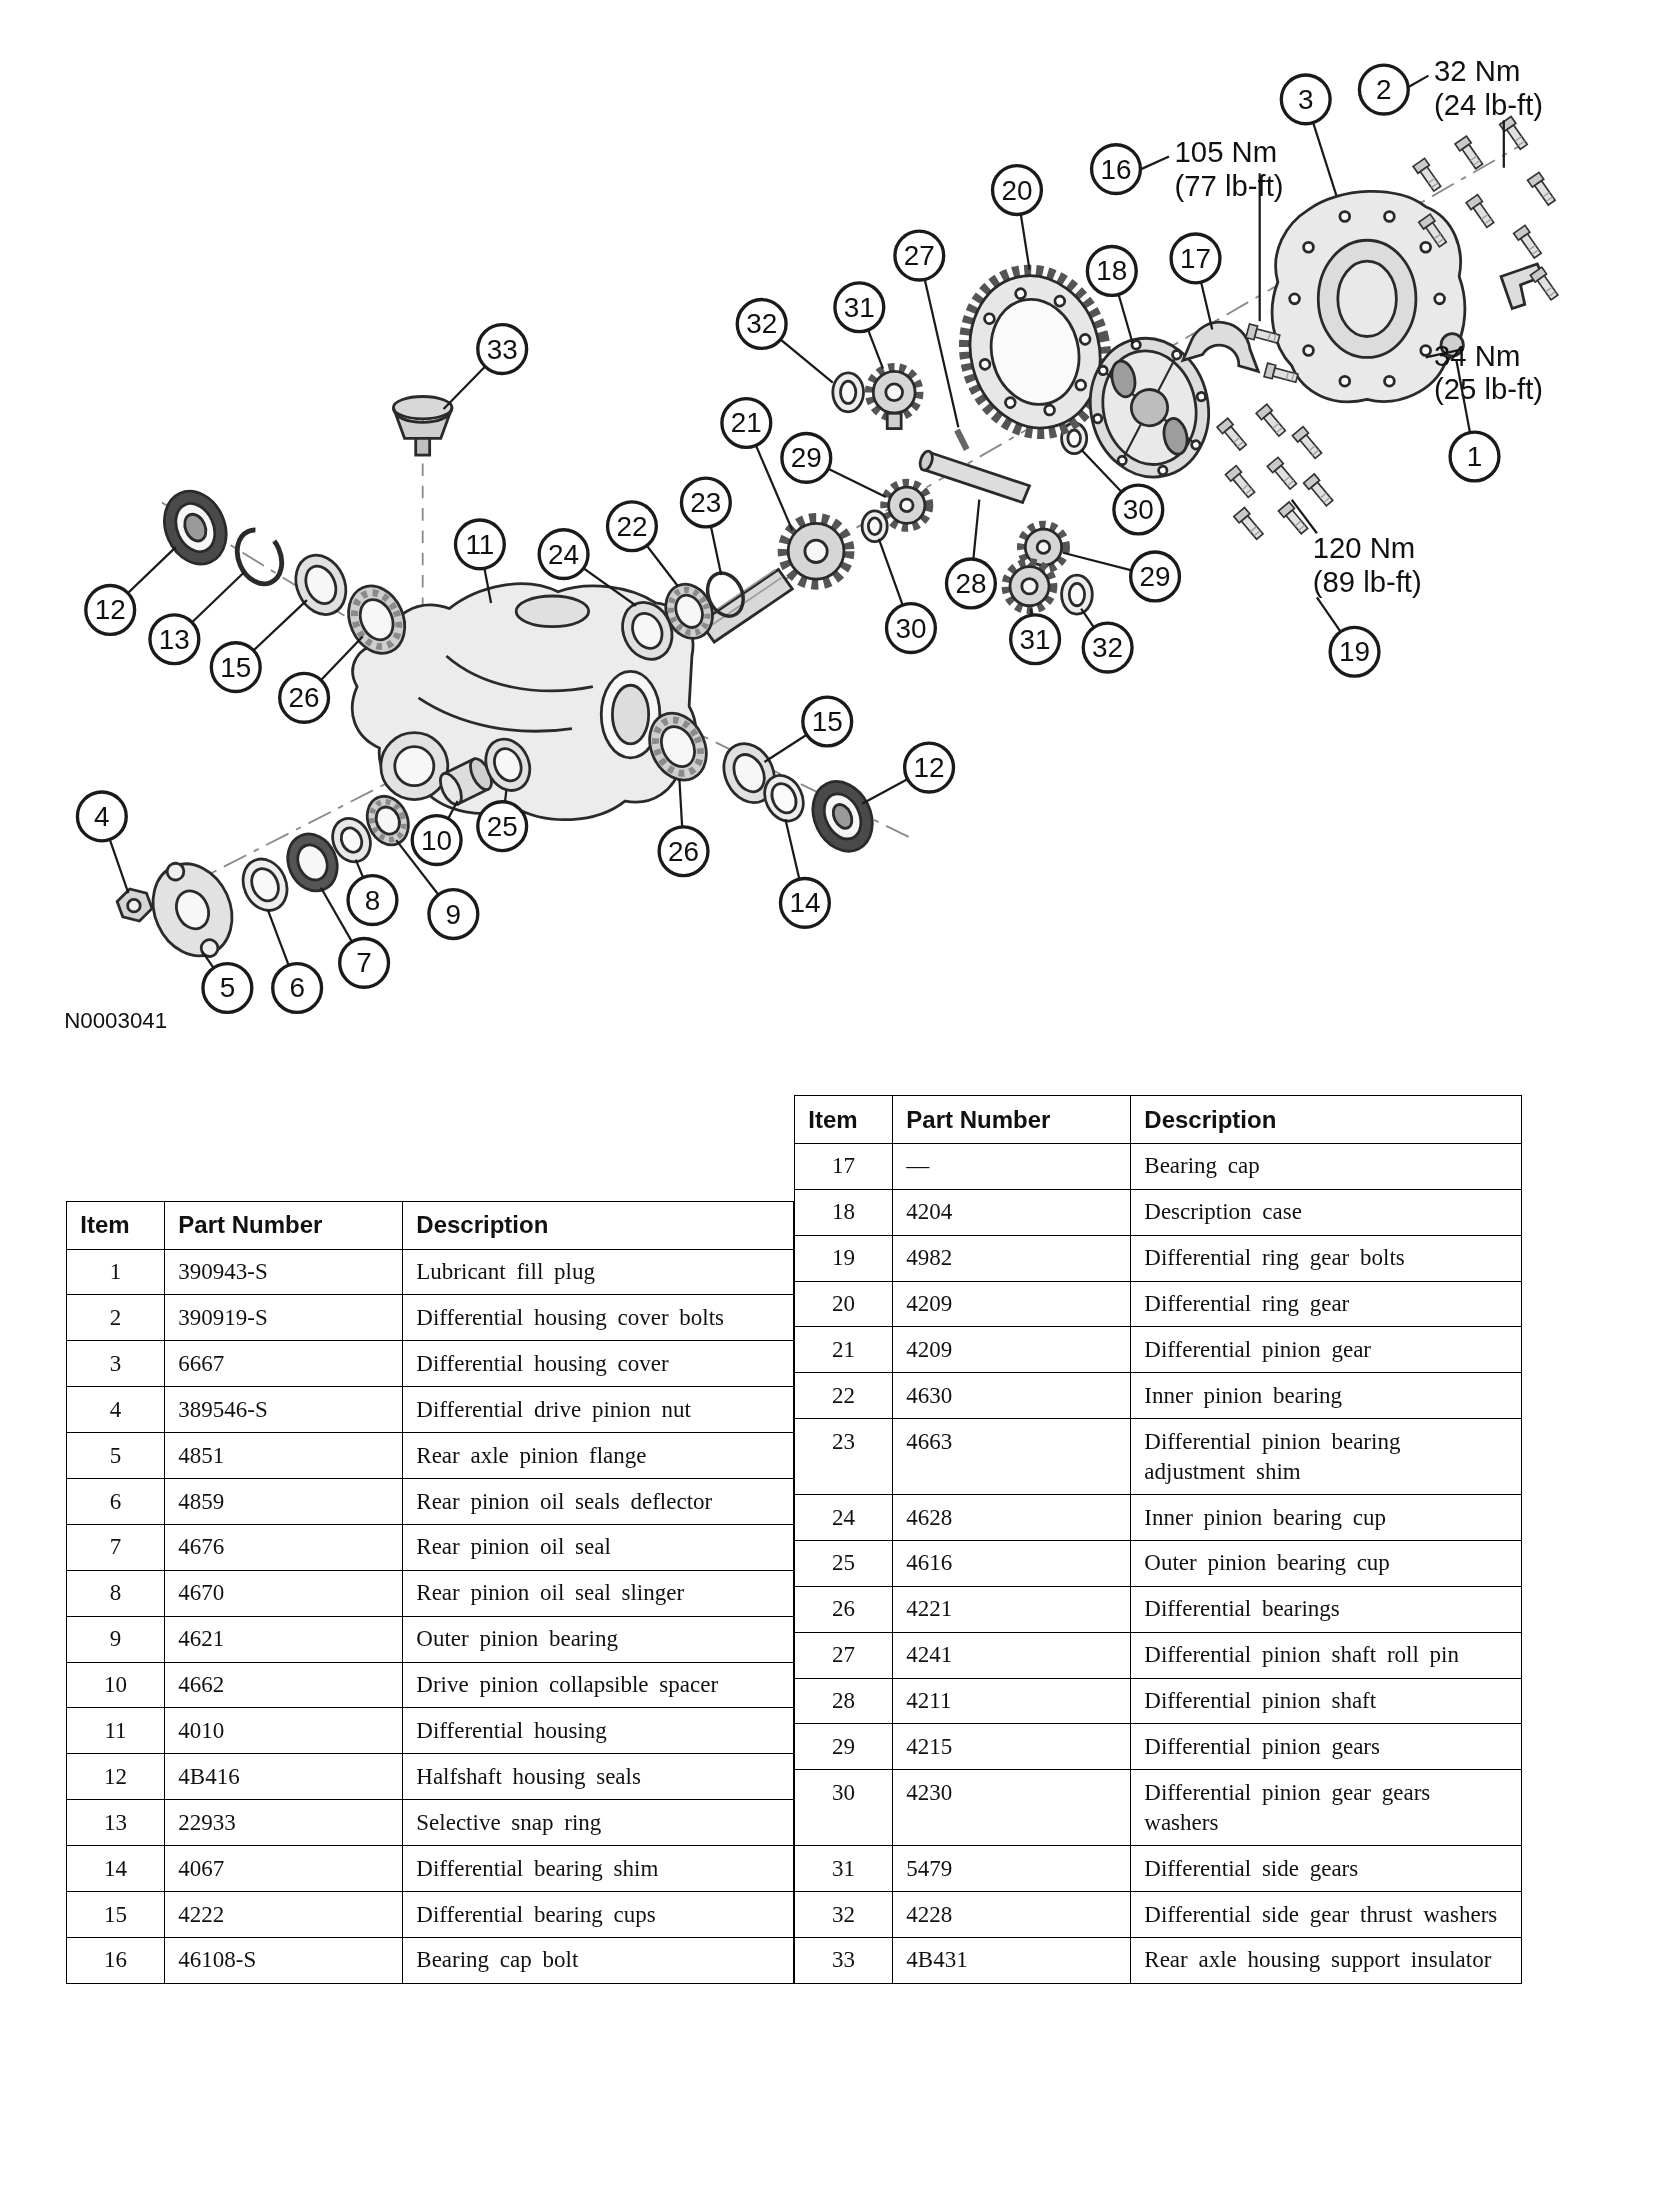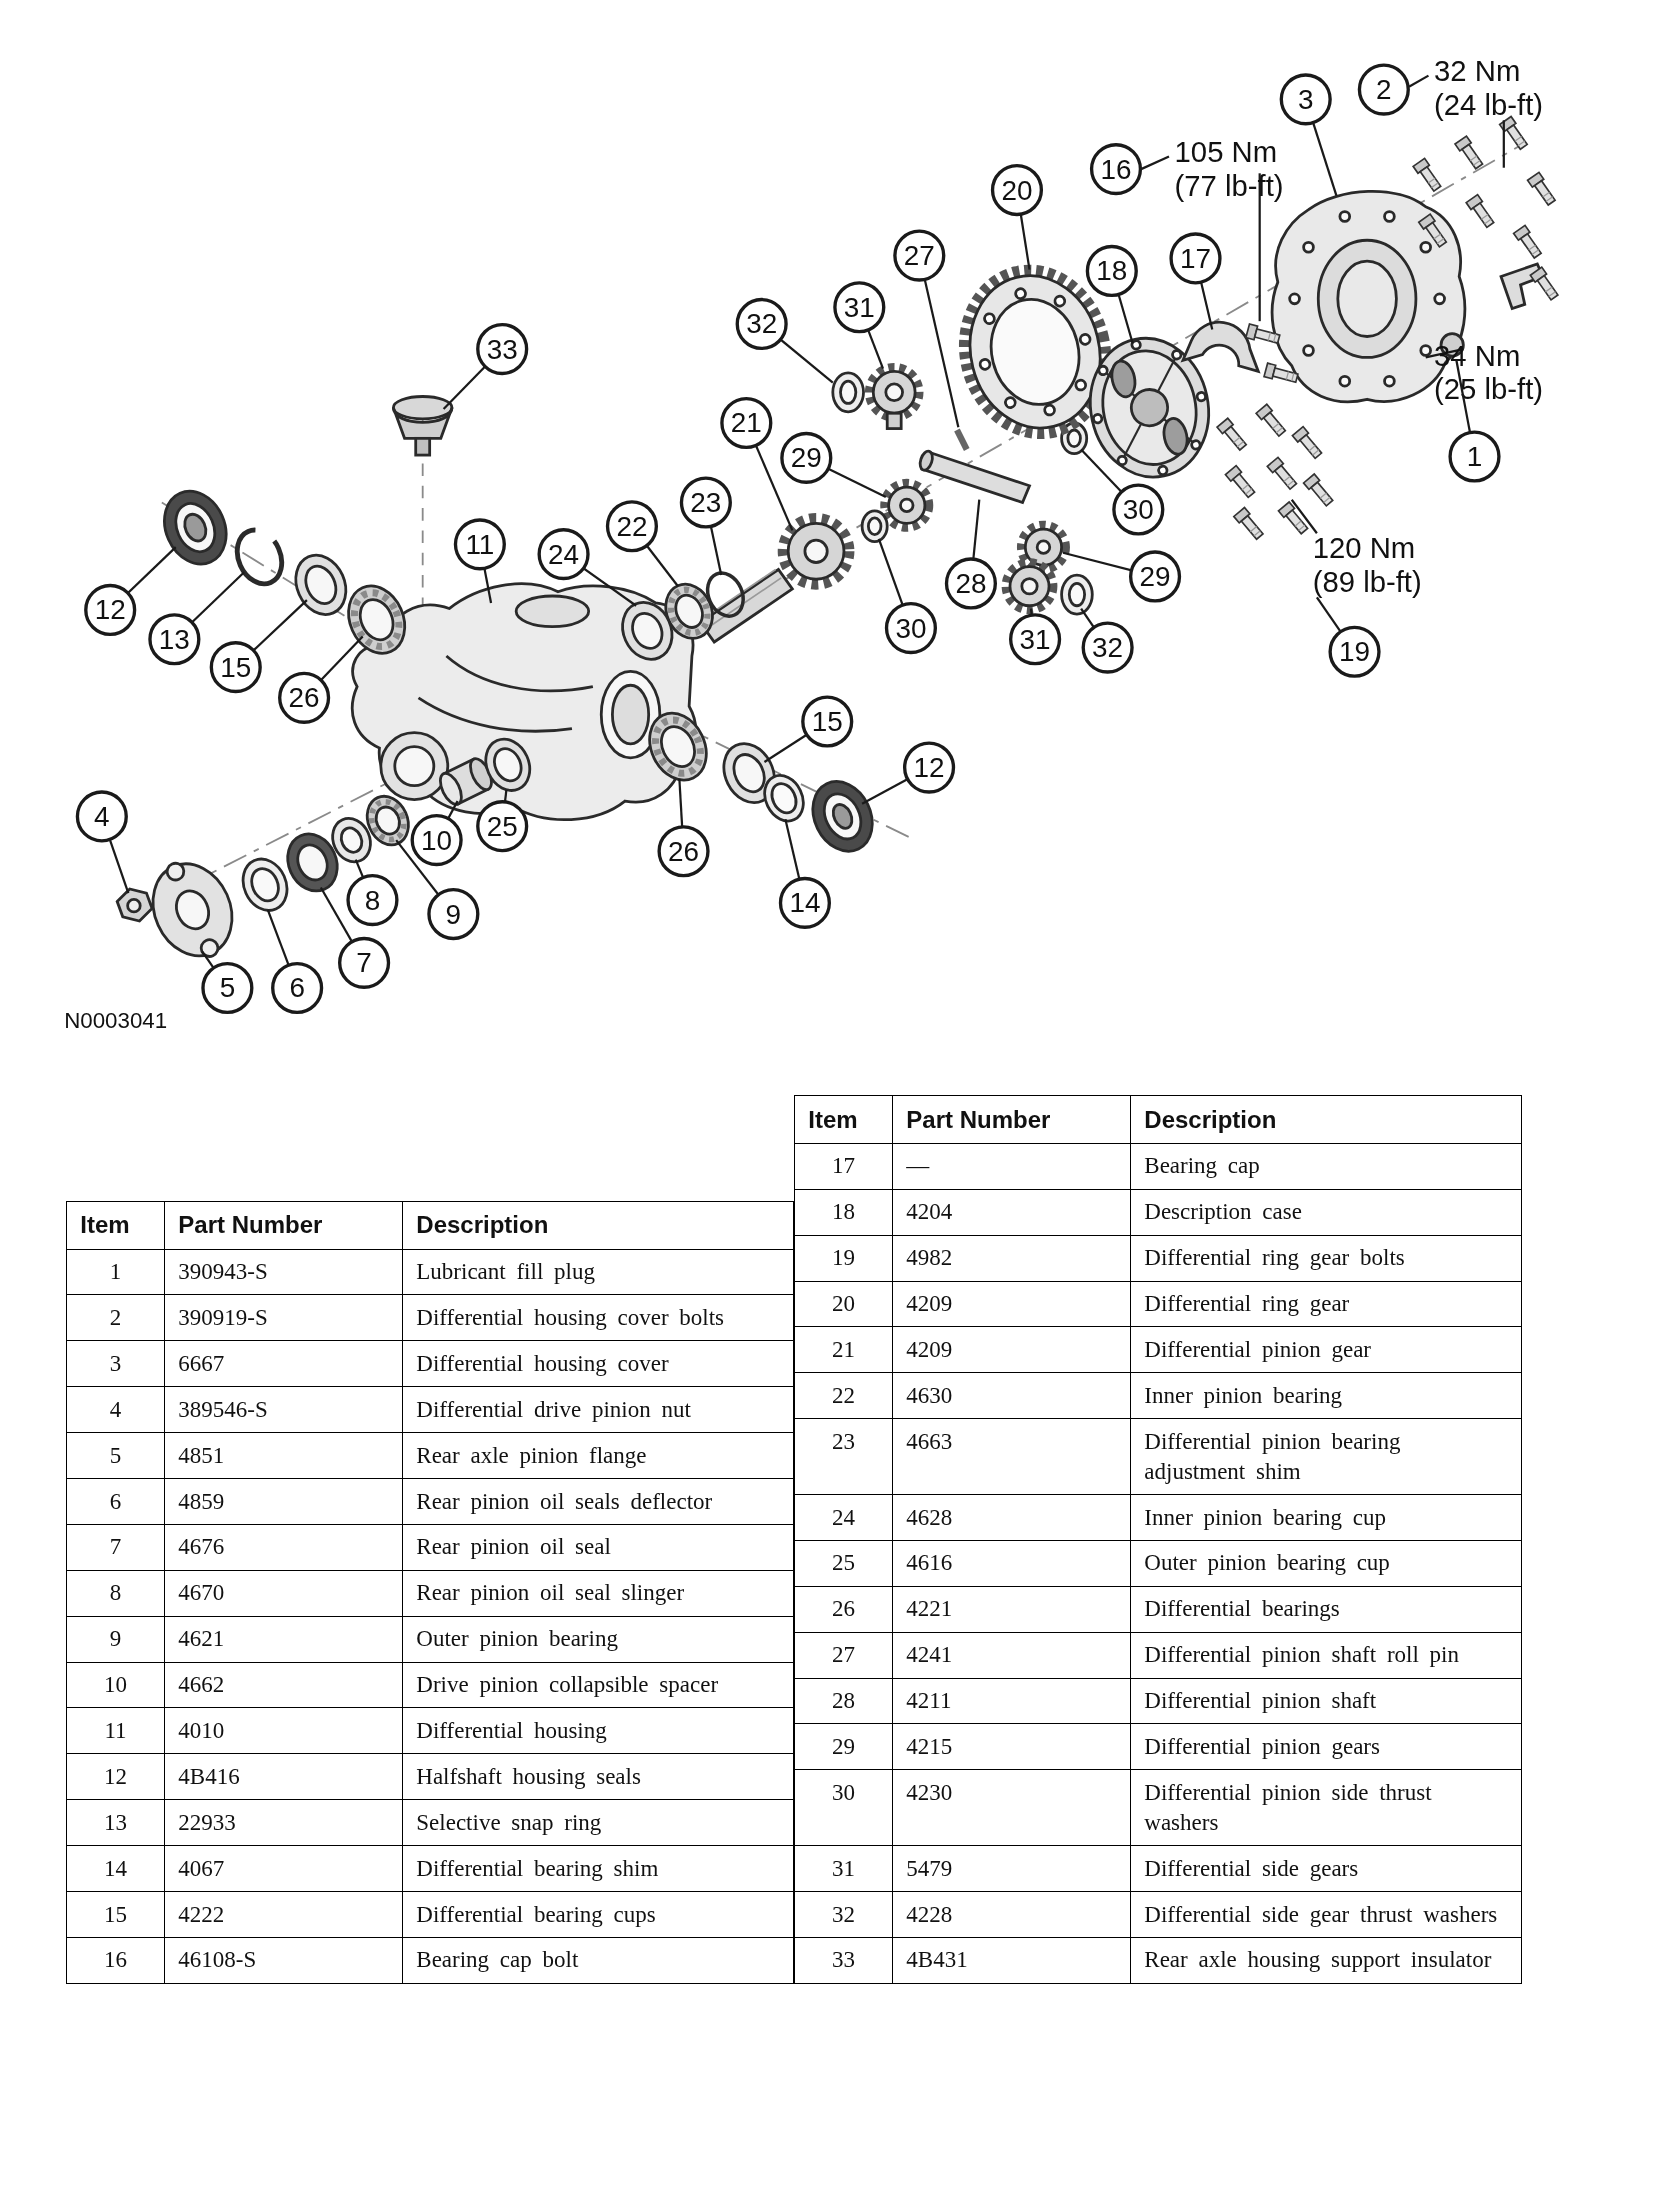--- a/index.html
+++ b/index.html
@@ -765,21 +765,21 @@
             <td class="col2">Differential pinion shaft</td>
           </tr>
           <tr>
             <td class="col0">29</td>
             <td class="col1">4215</td>
             <td class="col2">Differential pinion gears</td>
           </tr>
           <tr>
             <td class="col0">30</td>
             <td class="col1">4230</td>
-            <td class="col2">Differential pinion side thrust washers</td>
+            <td class="col2">Differential pinion gear gears washers</td>
           </tr>
           <tr>
             <td class="col0">31</td>
             <td class="col1">5479</td>
             <td class="col2">Differential side gears</td>
           </tr>
           <tr>
             <td class="col0">32</td>
             <td class="col1">4228</td>
             <td class="col2">Differential side gear thrust washers</td>

